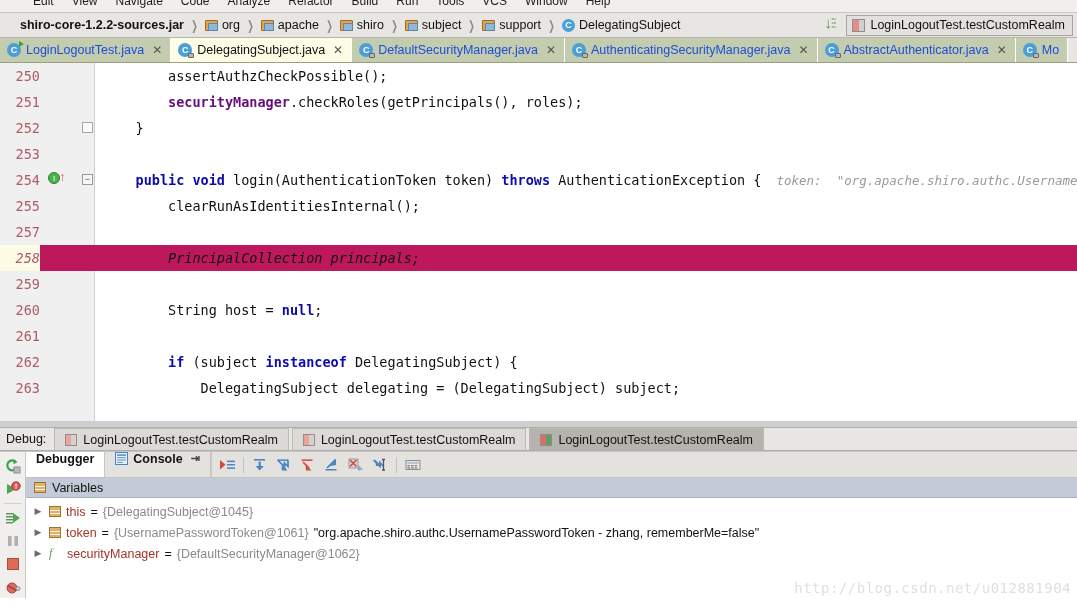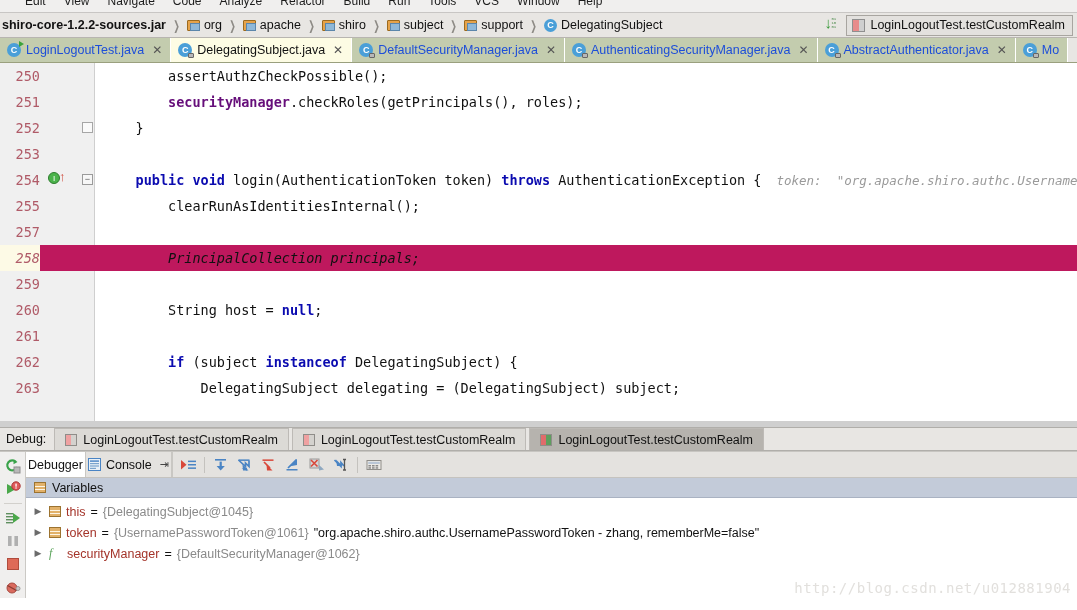--- a/index.html
+++ b/index.html
@@ -14,40 +14,40 @@
   }
   #app { position: relative; width: 1077px; height: 610px; overflow: hidden; }
 
   
   .menubar {
     height: 13px;
     background: #f0efee;
     border-bottom: 1px solid #c8c6c4;
     display: flex;
     align-items: flex-end;
-    padding-left: 16px;
+    padding-left: 24px;
     overflow: hidden;
   }
   .menubar .mi {
     font-size: 12px;
     line-height: 12px;
     padding: 0 9px;
     color: #1d1d1d;
     white-space: nowrap;
     transform: translateY(-5px);
   }
 
   
   .navbar {
     height: 25px;
     background: #e8e6e3;
     border-bottom: 1px solid #b8b5b0;
     display: flex;
     align-items: center;
-    padding: 0 4px 0 2px;
+    padding: 0 4px 0 20px;
     position: relative;
   }
   .crumbs { display: flex; align-items: center; flex: 1 1 auto; min-width: 0; overflow: hidden; }
   .crumb { display: flex; align-items: center; white-space: nowrap; }
   .crumb .ctext { font-size: 12.5px; color: #111; }
   .crumb.root .ctext { font-weight: bold; }
   .crumb-sep {
     color: #8d8a85; font-size: 13px; padding: 0 5px; transform: scaleX(0.6);
     display: inline-block;
   }
@@ -241,23 +241,23 @@
   .dbg-side .sbtn {
     width: 22px; height: 22px; display: flex; align-items: center;
     justify-content: center; position: relative;
   }
   .dbg-main { flex: 1 1 auto; display: flex; flex-direction: column; min-width: 0; }
   .dbg-tabs {
     height: 26px; background: #e4e2df; border-bottom: 1px solid #c5c3bf;
     display: flex; align-items: stretch;
   }
   .dtab {
-    display: flex; align-items: center; gap: 5px; padding: 0 2px;
+    display: flex; gap: 5px; padding: 0 10px;
     font-size: 12.5px; color: #111; border-right: 1px solid #c9c7c3;
-    background: #e4e2df; white-space: nowrap;
+    background: #e4e2df; white-space: nowrap; font-weight: bold;
   }
   .dtab.active { background: #ffffff; }
   .dtoolbar {
     display: flex; align-items: center; gap: 2px; padding: 0 4px;
     border-left: 1px solid #c9c7c3;
   }
   .dtoolbar .tbtn {
     width: 22px; height: 22px; display: flex; align-items: center;
     justify-content: center; position: relative;
   }

